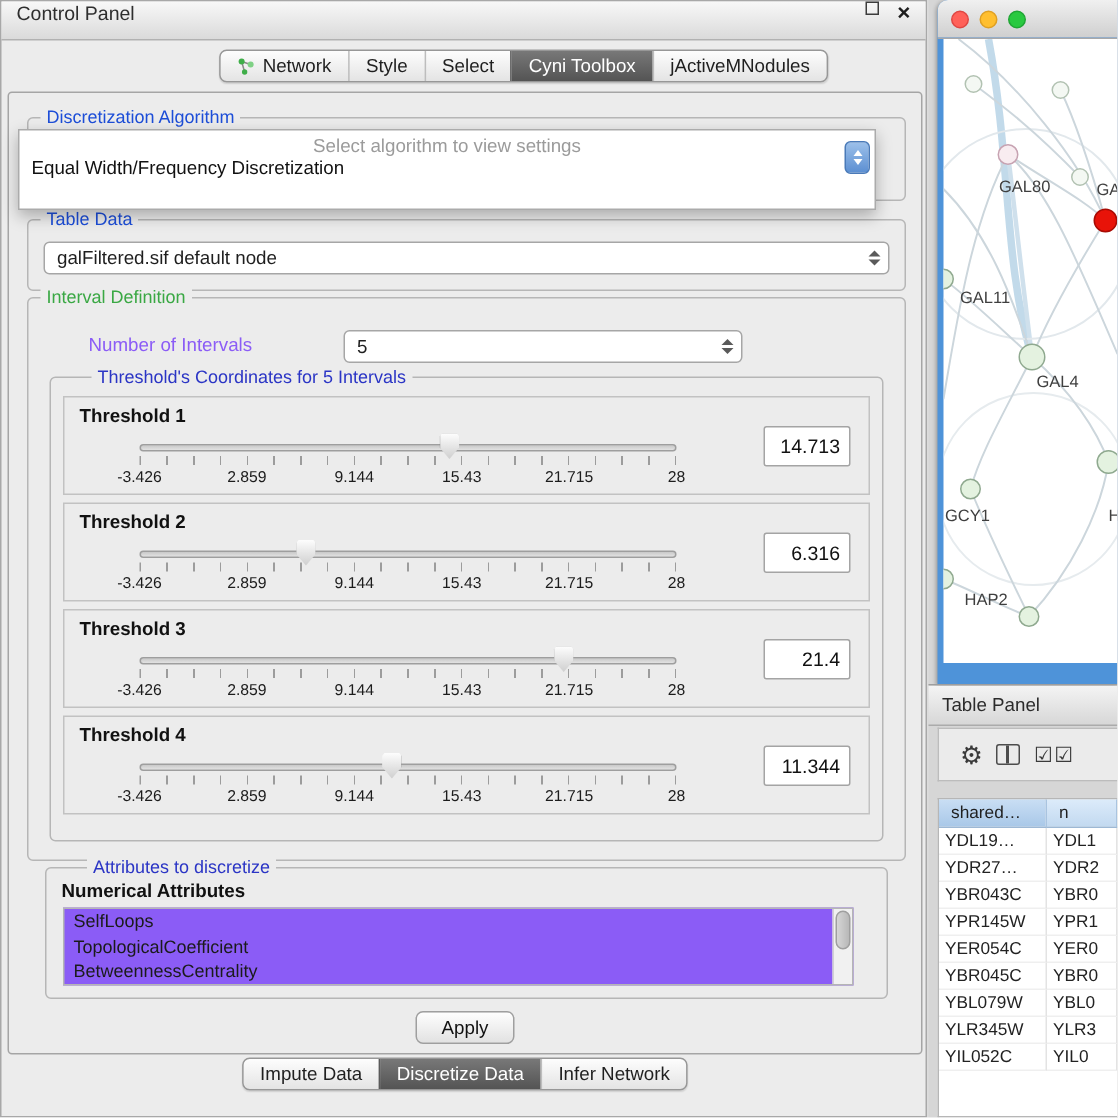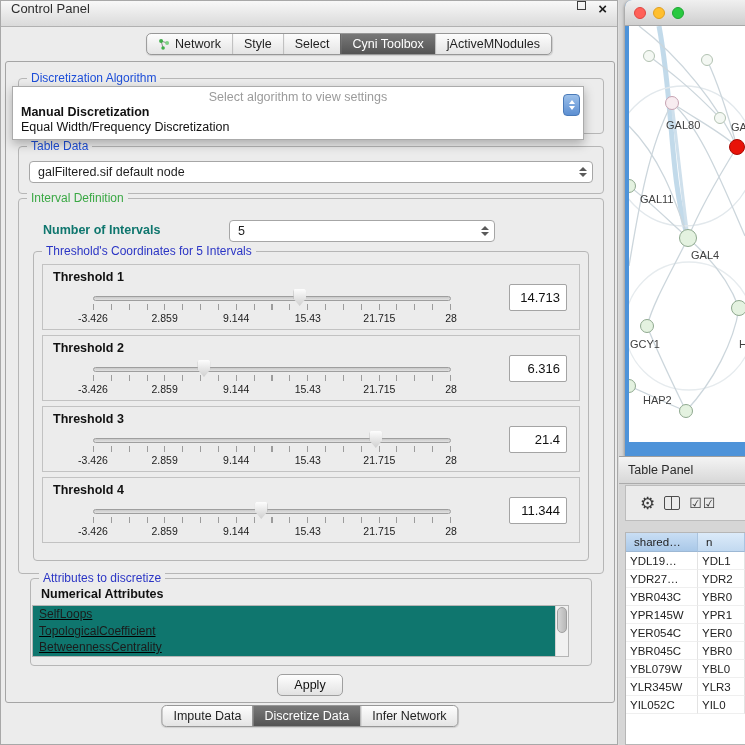--- a/index.html
+++ b/index.html
@@ -27,21 +27,21 @@
   .bottom-tabs { position:absolute; top:704px; left:309px; transform:translateX(-50%); }
 
   
   .main-panel { position:absolute; top:60px; left:4px; width:610px; height:642px;
     border:1px solid #a5a5a5; border-radius:3px; background:#ececec; }
 
   .group { position:absolute; border:1px solid #b6b6b6; border-radius:4px; }
   .group-title { position:absolute; top:-8px; left:8px; background:#ececec; padding:0 4px;
     font-size:12px; color:#1d4ed8; white-space:nowrap; }
   .group-title.green { color:#3aa844; }
-  .group-title.blue  { color:#2b35c5; }
+  .group-title.blue  { color:#2b35c5;margin-left:19px; }
 
   .combo { position:relative; background:#fff; border:1px solid #a6a6a6; border-radius:4px;
     height:22px; font-size:12.5px; color:#1e1e1e; line-height:20px; padding:0 26px 0 8px;
     overflow:hidden; white-space:nowrap; }
   .combo .stepper { position:absolute; right:2px; top:2px; bottom:2px; width:15px;
     display:flex; flex-direction:column; align-items:center; justify-content:center; gap:2px; }
   .combo .stepper i { width:0; height:0; border-left:4px solid transparent; border-right:4px solid transparent; }
   .combo .stepper i.up   { border-bottom:4px solid #5a5a5a; }
   .combo .stepper i.down { border-top:4px solid #5a5a5a; }
 
@@ -56,21 +56,21 @@
     background:linear-gradient(#9cc0ea,#5c8fd2); border:1px solid #4a7ab8;
     display:flex; flex-direction:column; align-items:center; justify-content:center; gap:2px; }
   .blue-stepper i { width:0; height:0; border-left:3.5px solid transparent; border-right:3.5px solid transparent; }
   .blue-stepper i.up { border-bottom:4px solid #fff; }
   .blue-stepper i.down { border-top:4px solid #fff; }
 
   .table-data-group { top:84px; left:12px; width:586px; height:48px; }
   .table-data-group .combo { position:absolute; left:10px; right:10px; top:14px; }
 
   .interval-group { top:136px; left:12px; width:586px; height:376px; }
-  .num-row-label { position:absolute; top:24px; left:24px; font-size:12.5px; font-weight:bold; color:#0f766e; }
+  .num-row-label { position:absolute; top:24px; left:40px; font-size:12.5px; font-weight:normal; color:#8b5cf6; }
   .num-combo { position:absolute; left:210px; top:21px; width:266px; }
 
   .thresholds-group { position:absolute; top:52px; left:14px; right:14px; height:310px;
     border:1px solid #b6b6b6; border-radius:4px; padding-top:12px; }
 
   .threshold-panel { position:relative; height:66px; margin:0 8px 5px 8px;
     border:1px solid #c2c2c2; background:#ececec; }
   .t-label { position:absolute; top:5px; left:10px; font-size:12.5px; font-weight:bold; color:#111; }
   .slider { position:absolute; left:50px; top:22px; width:358px; height:40px; }
   .track { position:absolute; left:0; right:0; top:9px; height:5px; border:1px solid #9e9e9e;
@@ -83,22 +83,22 @@
     background-image:repeating-linear-gradient(90deg,#9c9c9c 0,#9c9c9c 1px,transparent 1px,transparent 17.85px); }
   .tick-labels { position:absolute; left:0; right:0; top:25px; height:12px; font-size:10.5px; color:#1c1c1c; }
   .tick-labels .tl { position:absolute; transform:translateX(-50%); }
   .tl0{left:0;} .tl1{left:20%;} .tl2{left:40%;} .tl3{left:60%;} .tl4{left:80%;} .tl5{left:100%;}
   .value-box { position:absolute; right:12px; top:19px; width:58px; height:27px; background:#fff;
     border:1px solid #a4a4a4; border-radius:2px; font-size:13px; color:#111;
     text-align:right; line-height:25px; padding-right:6px; }
 
   .attrs-group { top:516px; left:24px; width:562px; height:88px; }
   .attrs-label { position:absolute; top:8px; left:10px; font-size:12.5px; font-weight:bold; color:#111; }
-  .listbox { position:absolute; top:26px; left:1px; right:22px; height:52px; background:#0f766e;
-    border:1px solid #b5b5b5; overflow:hidden;text-decoration:underline; }
+  .listbox { position:absolute; top:26px; left:11px; right:22px; height:52px; background:#8b5cf6;
+    border:1px solid #b5b5b5; overflow:hidden; }
   .list-item { font-size:12px; color:#1b1b1b; line-height:16.5px; padding-left:6px; white-space:nowrap; }
   .lb-scroll { position:absolute; top:0; right:0; bottom:0; width:13px; background:#f1f1f1;
     border-left:1px solid #d2d2d2; }
   .lb-thumb { position:absolute; top:1px; left:1px; right:1px; height:26px;
     background:linear-gradient(90deg,#d6d6d6,#b8b8b8); border:1px solid #9f9f9f; border-radius:6px; }
 
   .apply-btn { position:absolute; top:612px; left:50%; transform:translateX(-50%);
     width:66px; height:22px; border:1px solid #9f9f9f; border-radius:5px;
     background:linear-gradient(#fefefe,#e2e2e2); font-size:12.5px; color:#111;
     font-family:"Liberation Sans",sans-serif; }
@@ -186,21 +186,20 @@
     </div>
 
     <div class="main-panel">
 
       <div class="group algo-group">
         <span class="group-title">Discretization Algorithm</span>
       </div>
 
       <div class="algo-popup">
         <div class="placeholder">Select algorithm to view settings</div>
-        <div class="opt bold">Manual Discretization</div>
         <div class="opt">Equal Width/Frequency Discretization</div>
         <div class="blue-stepper">
             <i class="up"></i>
             <i class="down"></i>
           </div>
       </div>
 
       <div class="group table-data-group">
         <span class="group-title">Table Data</span>
         <div class="combo">

